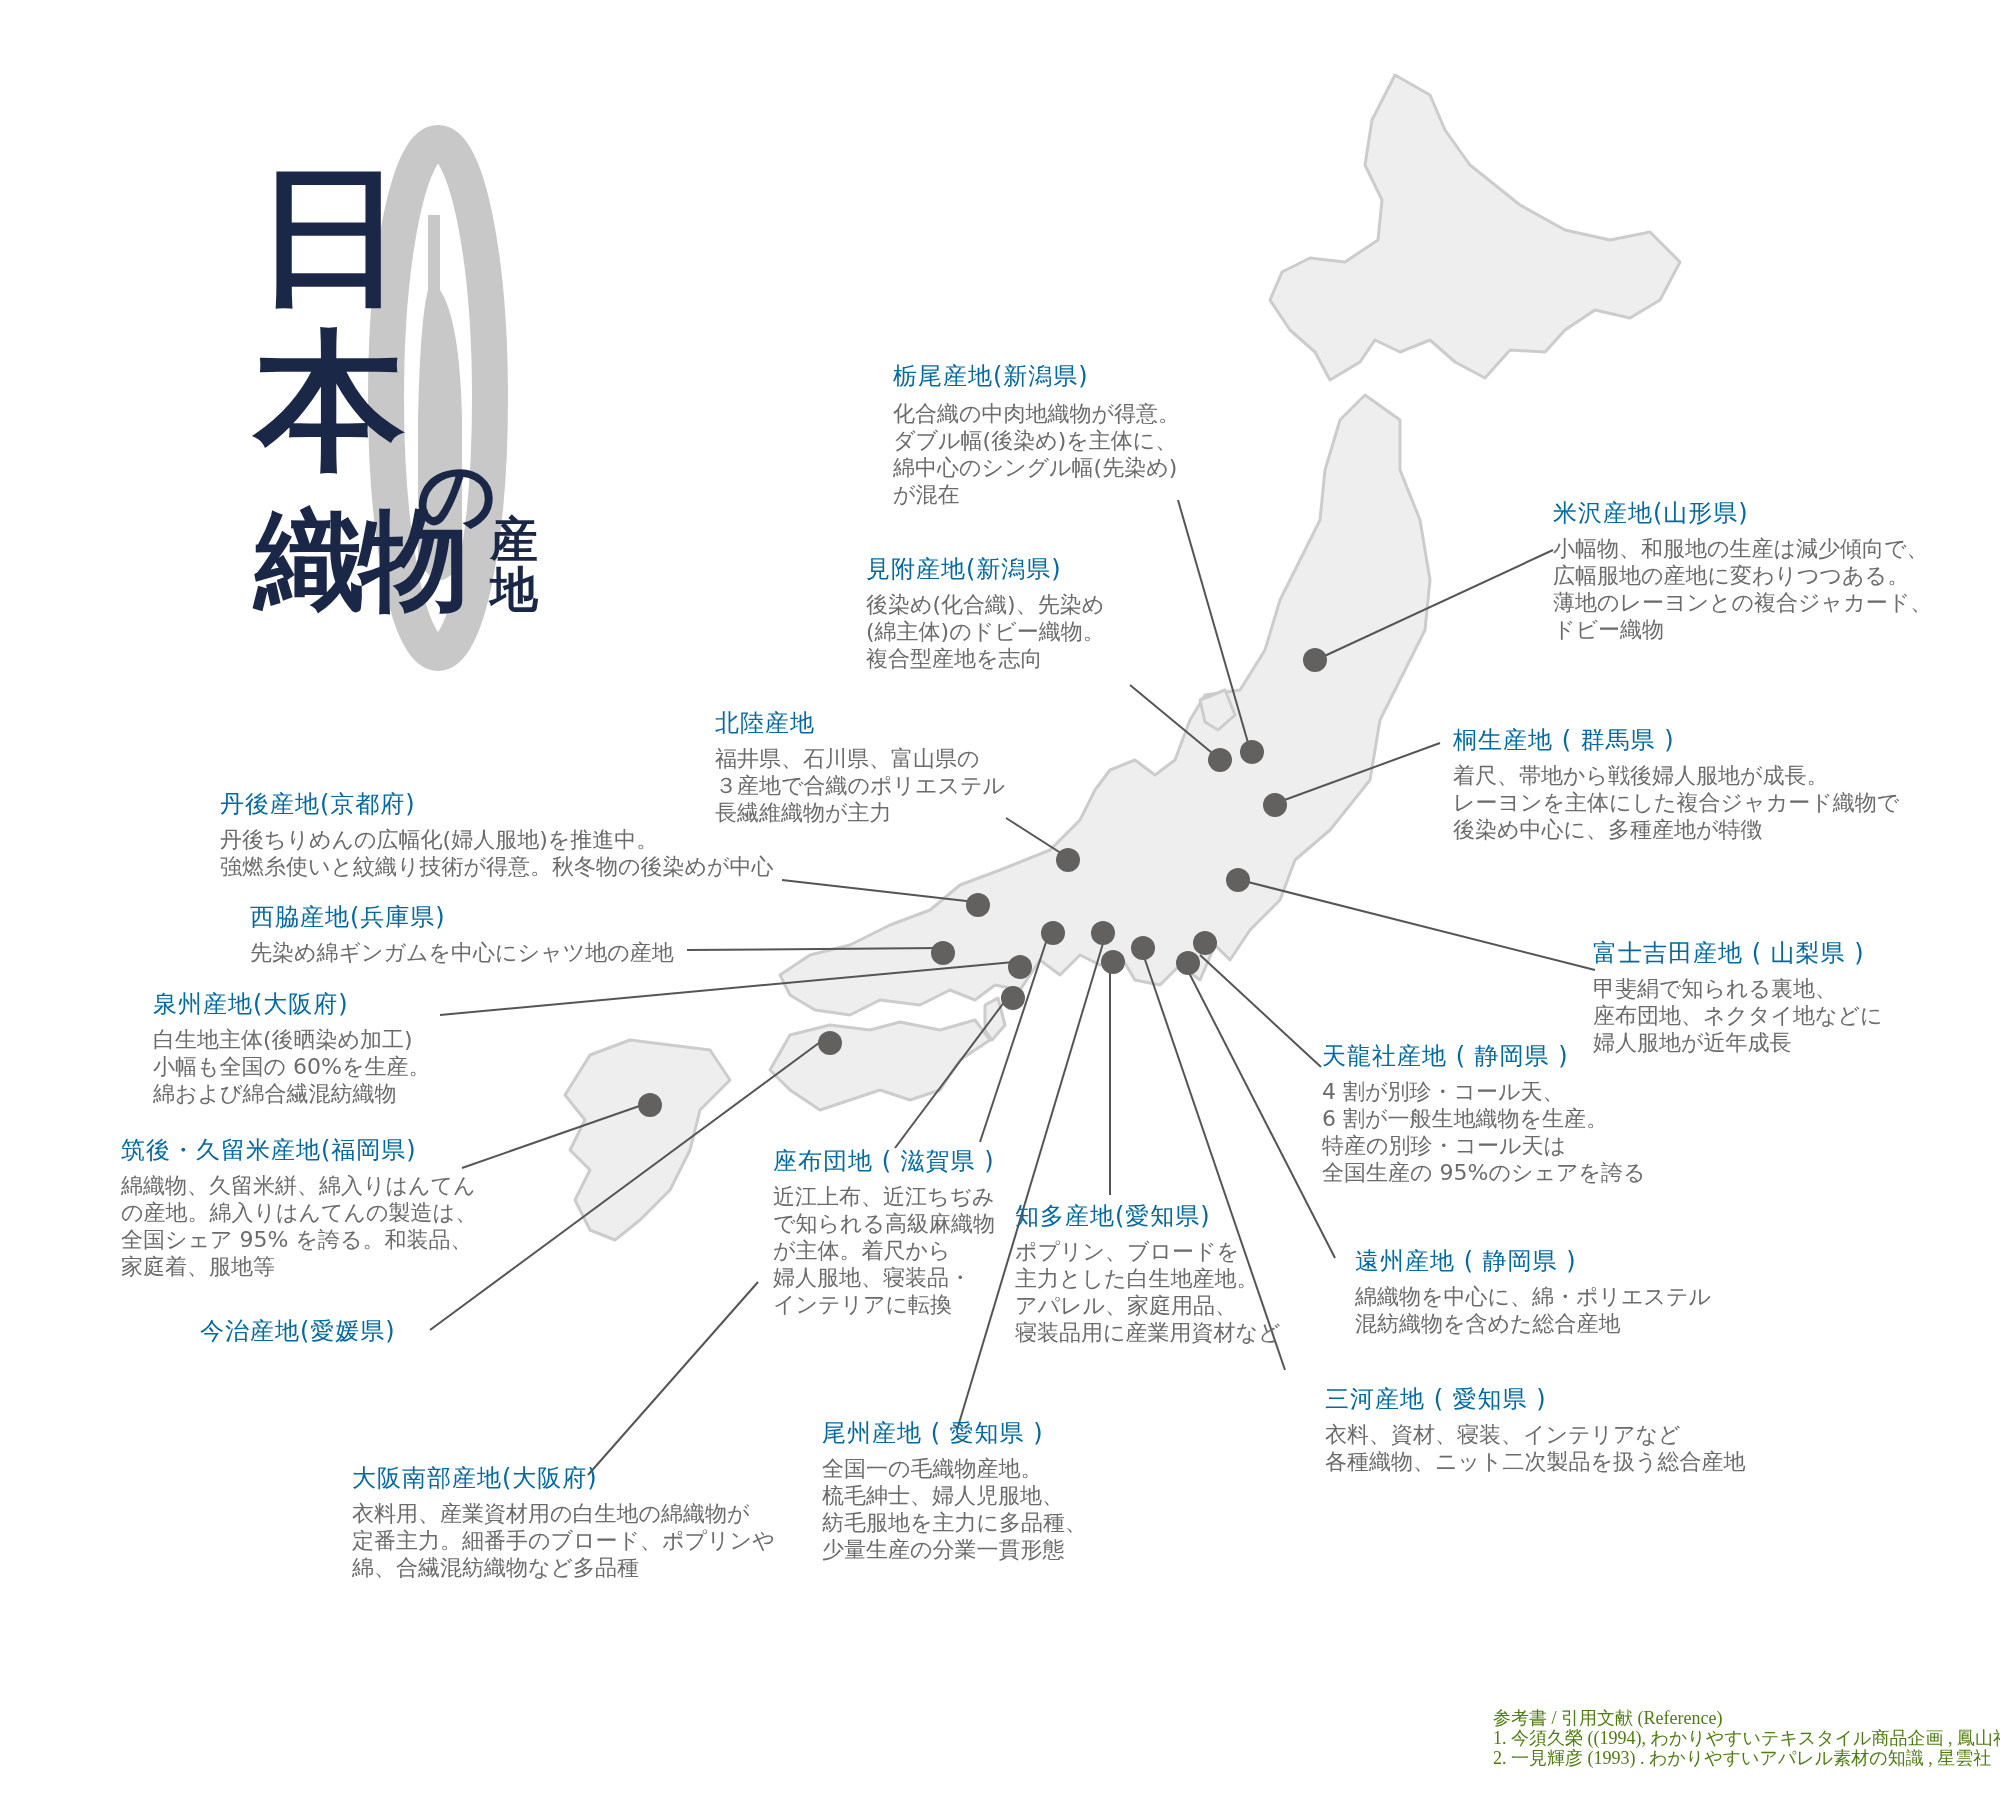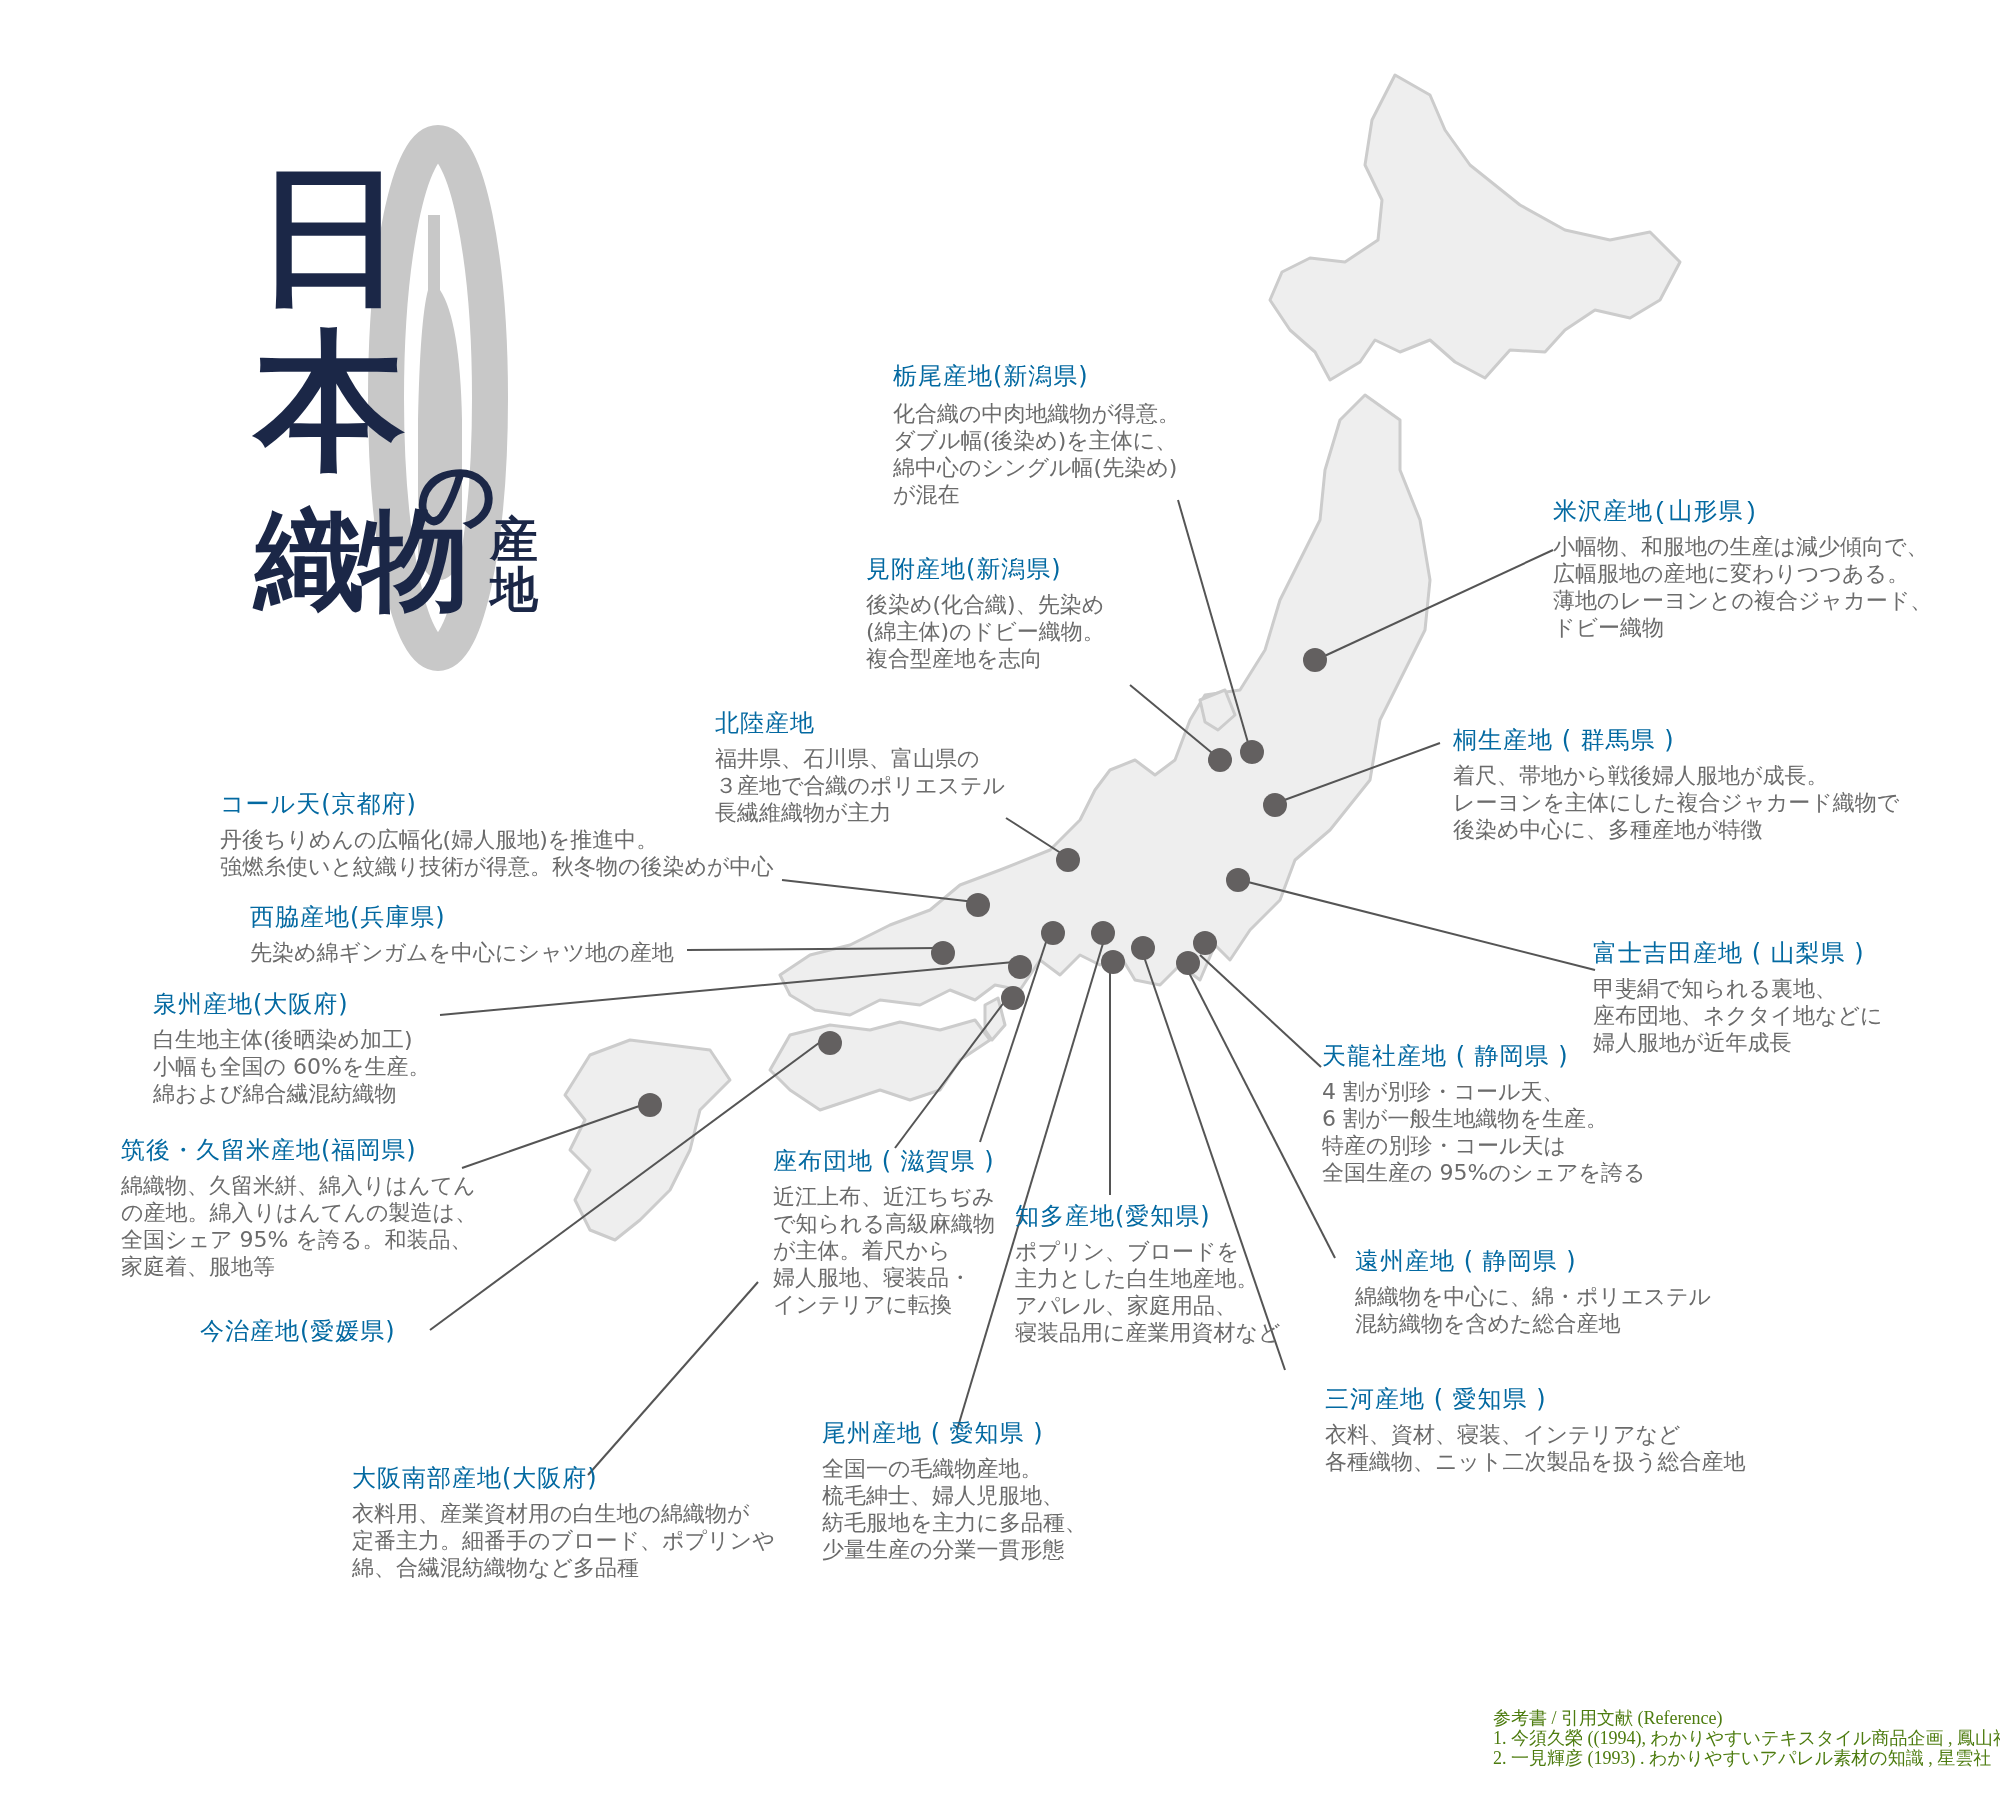--- a/index.html
+++ b/index.html
@@ -91,21 +91,21 @@
 </div>
 
 <div class="region" style="left:893px; top:360px;">
   <div class="name">栃尾産地(新潟県)</div>
   <div class="desc" style="margin-top:8px;">化合織の中肉地織物が得意。
 ダブル幅(後染め)を主体に、
 綿中心のシングル幅(先染め)
 が混在</div>
 </div>
 
-<div class="region" style="left:1553px; top:497px;font-family:Liberation Mono, monospace;">
+<div class="region" style="left:1553px; top:497px;">
   <div class="name">米沢産地(山形県)</div>
   <div class="desc" style="margin-top:6px;">小幅物、和服地の生産は減少傾向で、
 広幅服地の産地に変わりつつある。
 薄地のレーヨンとの複合ジャカード、
 ドビー織物</div>
 </div>
 
 <div class="region" style="left:866px; top:553px;">
   <div class="name">見附産地(新潟県)</div>
   <div class="desc" style="margin-top:6px;">後染め(化合織)、先染め
@@ -121,21 +121,21 @@
 </div>
 
 <div class="region" style="left:1453px; top:724px;">
   <div class="name">桐生産地 ( 群馬県 )</div>
   <div class="desc" style="margin-top:6px;">着尺、帯地から戦後婦人服地が成長。
 レーヨンを主体にした複合ジャカード織物で
 後染め中心に、多種産地が特徴</div>
 </div>
 
 <div class="region" style="left:220px; top:788px;">
-  <div class="name">コール天(京都府)</div>
+  <div class="name">丹後産地(京都府)</div>
   <div class="desc" style="margin-top:6px;">丹後ちりめんの広幅化(婦人服地)を推進中。
 強燃糸使いと紋織り技術が得意。秋冬物の後染めが中心</div>
 </div>
 
 <div class="region" style="left:250px; top:901px;">
   <div class="name">西脇産地(兵庫県)</div>
   <div class="desc" style="margin-top:6px;">先染め綿ギンガムを中心にシャツ地の産地</div>
 </div>
 
 <div class="region" style="left:1593px; top:937px;">

